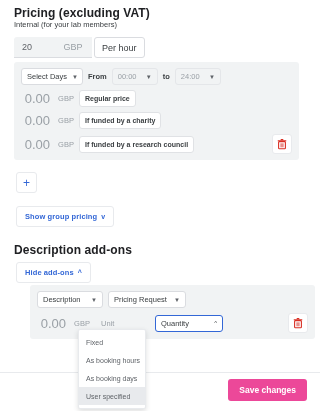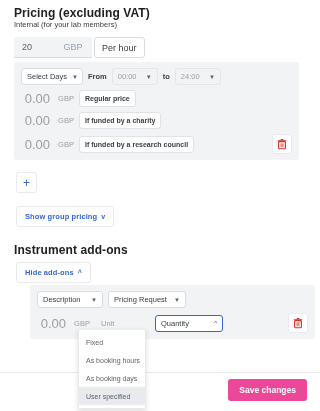--- a/index.html
+++ b/index.html
@@ -225,21 +225,21 @@
 
   <div class="plusbtn" style="position:absolute; left:16px; top:172px;">
     <span>+</span>
   </div>
 
   <div class="linkbtn" style="position:absolute; left:16px; top:206px;">
     <span>Show group pricing</span>
     <span class="ch">v</span>
   </div>
 
-  <div class="section-title" style="position:absolute; left:14px; top:243px;">Instrument add-ons</div>
+  <div class="section-title" style="position:absolute; left:14px; top:243px;">Description add-ons</div>
 
   <div class="linkbtn" style="position:absolute; left:16px; top:262px;">
     <span>Hide add-ons</span>
     <span class="ch">^</span>
   </div>
 
   <div class="panel" style="position:absolute; left:30px; top:285px; width:285px;">
     <div class="panel-row">
       <div class="field sel" style="width:66px;">
         <span>Description</span>

